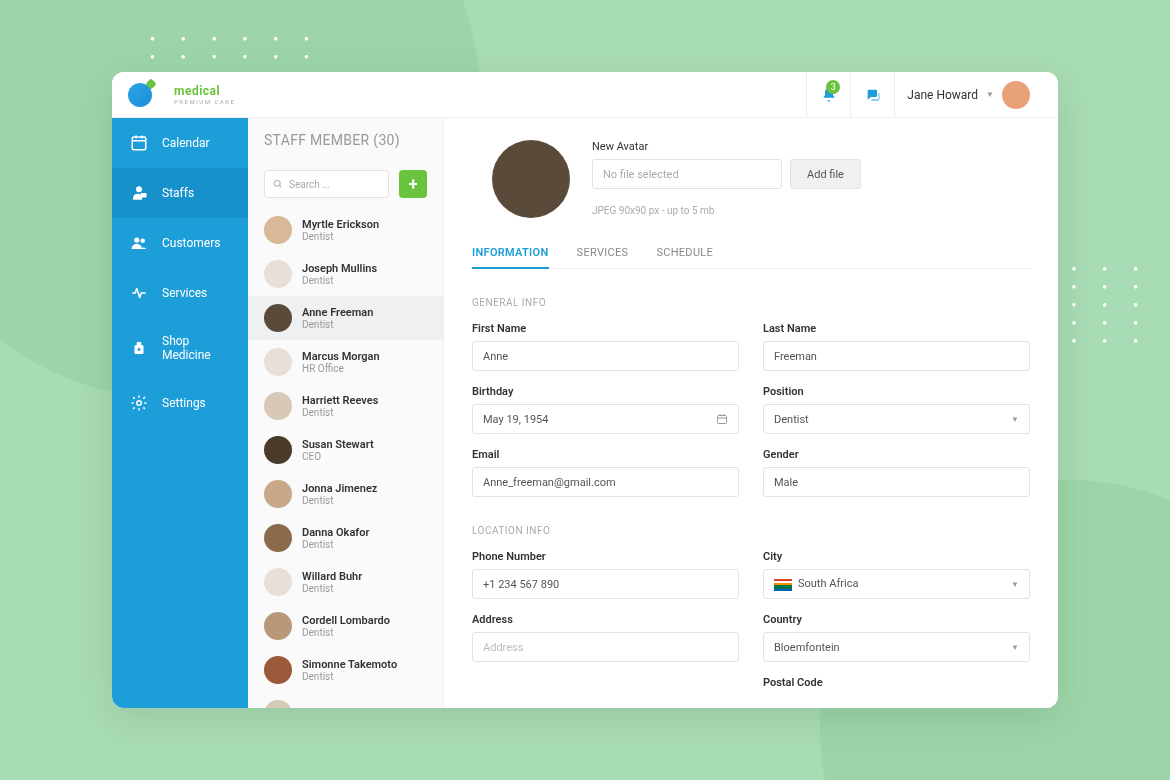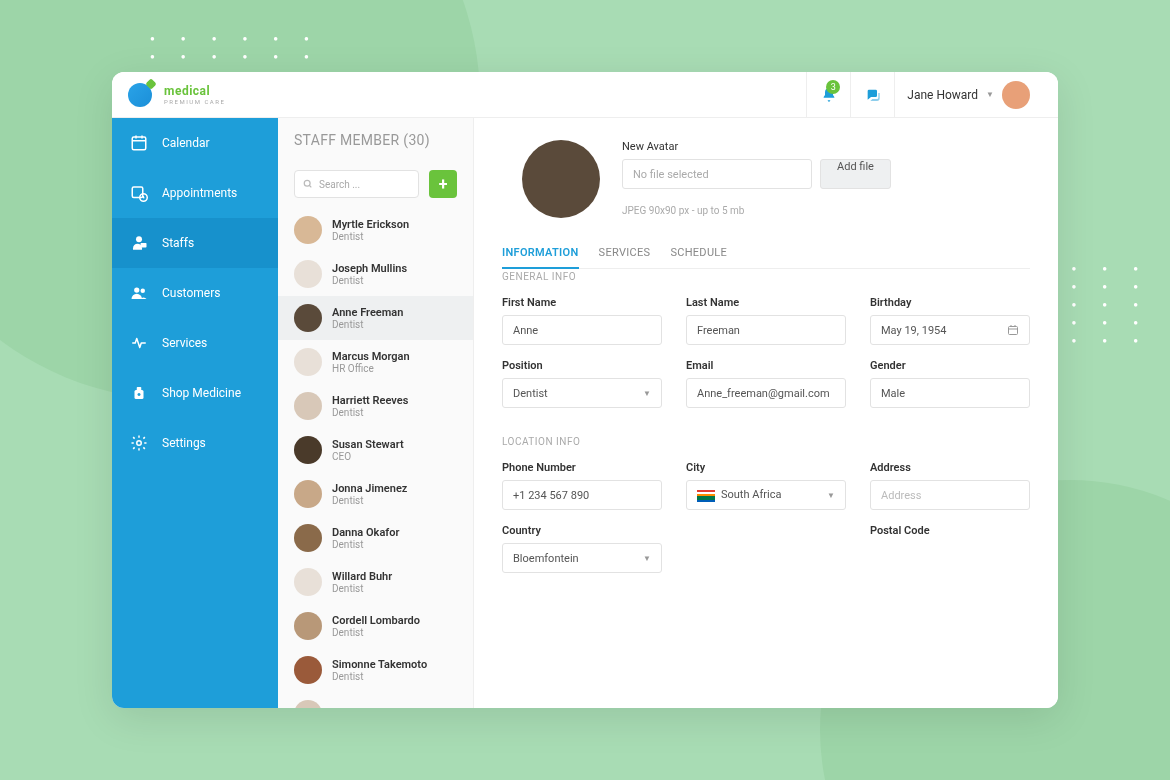--- a/index.html
+++ b/index.html
@@ -1,32 +1,32 @@
 <!DOCTYPE html>
 <html><head>
 <meta charset="utf-8">
 <style>
 *{box-sizing:border-box;margin:0;padding:0;font-family:-apple-system,BlinkMacSystemFont,"Segoe UI",Roboto,Arial,sans-serif}
 body{background:#a8dcb4;width:1170px;height:780px;overflow:hidden;position:relative}
 .bgshape{position:absolute;background:#9dd5a8;border-radius:50%}
 .dots{position:absolute;color:#fff;font-size:8px;letter-spacing:12px;line-height:18px}
 .window{position:absolute;left:112px;top:72px;width:946px;height:636px;background:#fff;border-radius:12px;box-shadow:0 10px 40px rgba(0,0,0,0.1);overflow:hidden;display:flex;flex-direction:column}
 .topbar{height:46px;border-bottom:1px solid #eee;display:flex;align-items:center;padding:0 16px;background:#fff}
-.logo{display:flex;align-items:center;gap:12px}
+.logo{display:flex;align-items:center;gap:22px}
 .logomark{width:24px;height:24px;border-radius:50%;background:linear-gradient(135deg,#2aa3e8,#1b8fd8);position:relative}
 .logomark::after{content:"";position:absolute;top:-3px;right:-3px;width:8px;height:8px;background:#6ac33c;border-radius:2px;transform:rotate(45deg)}
 .logotext{font-size:12px;font-weight:700;color:#6ac33c;letter-spacing:.5px}
 .logosub{font-size:6px;color:#aaa;letter-spacing:1.5px}
 .topright{margin-left:auto;display:flex;align-items:center;height:100%}
 .iconcell{width:44px;height:100%;border-left:1px solid #eee;display:flex;align-items:center;justify-content:center;position:relative}
 .badge{position:absolute;top:8px;right:10px;background:#6ac33c;color:#fff;font-size:9px;width:14px;height:14px;border-radius:50%;display:flex;align-items:center;justify-content:center}
 .user{border-left:1px solid #eee;height:100%;display:flex;align-items:center;padding:0 12px;gap:8px;font-size:12px;color:#333}
 .avatar{width:28px;height:28px;border-radius:50%;background:#e8a078}
 .body{flex:1;display:flex;min-height:0}
-.sidebar{width:166px;background:#1e9ed9;color:#fff;display:flex;flex-direction:column}
+.sidebar{width:136px;background:#1e9ed9;color:#fff;display:flex;flex-direction:column}
 .navitem{display:flex;align-items:center;gap:14px;padding:16px 18px;font-size:12px;cursor:pointer}
 .navitem.active{background:#1791cc}
 .navicon{width:18px;height:18px;display:flex;align-items:center;justify-content:center;font-size:16px}
 .stafflist{width:196px;background:#fafafa;border-right:1px solid #eee;display:flex;flex-direction:column;min-height:0}
 .listhead{padding:14px 16px 10px;font-size:14px;color:#999;letter-spacing:.3px}
 .searchrow{display:flex;gap:10px;padding:12px 16px 10px}
 .searchbox{flex:1;height:28px;border:1px solid #e2e2e2;border-radius:4px;display:flex;align-items:center;padding:0 8px;gap:6px;font-size:10px;color:#aaa;background:#fff}
 .addbtn{width:28px;height:28px;background:#6ac33c;border-radius:4px;color:#fff;display:flex;align-items:center;justify-content:center;font-size:16px;font-weight:700}
 .staffitems{flex:1;overflow-y:auto}
 .staffitem{display:flex;align-items:center;gap:10px;padding:8px 16px;cursor:pointer}
@@ -34,27 +34,27 @@
 .sava{width:28px;height:28px;border-radius:50%;flex-shrink:0}
 .sname{font-size:11px;color:#333;font-weight:600}
 .srole{font-size:10px;color:#999}
 .main{flex:1;padding:22px 28px;overflow-y:auto;background:#fff}
 .avatarrow{display:flex;gap:22px;align-items:flex-start;margin-bottom:20px;margin-left:20px}
 .bigava{width:78px;height:78px;border-radius:50%;background:#5a4a3a;flex-shrink:0}
 .avaform{flex:1}
 .smalllabel{font-size:11px;font-weight:400;color:#333;margin-bottom:6px}
 .filerow{display:flex;gap:8px;align-items:center}
 .filebox{flex:1;height:30px;border:1px solid #e2e2e2;border-radius:3px;display:flex;align-items:center;padding:0 10px;font-size:11px;color:#aaa;max-width:190px}
-.addfile{height:30px;padding:0 16px;background:#eef0f1;border:1px solid #e2e2e2;border-radius:3px;font-size:11px;color:#555;display:flex;}
+.addfile{height:30px;padding:0 16px;background:#eef0f1;border:1px solid #e2e2e2;border-radius:3px;font-size:11px;color:#555;display:flex;align-items:center}
 .hint{font-size:10px;color:#aaa;margin-top:16px}
-.tabs{display:flex;gap:20px;border-bottom:1px solid #eee;margin-bottom:2px}
+.tabs{display:flex;gap:28px;border-bottom:1px solid #eee;margin-bottom:28px}
 .tab{font-size:11px;color:#888;padding:8px 0;letter-spacing:.3px}
 .tab.active{color:#1e9ed9;border-bottom:2px solid #1e9ed9;margin-bottom:-1px;font-weight:600}
 .sectitle{font-size:10px;color:#aaa;letter-spacing:.5px;margin-bottom:14px}
-.formgrid{display:grid;grid-template-columns:1fr 1fr 1fr;gap:14px 24px;margin-bottom:28px}
+.formgrid{display:grid;grid-template-columns:1fr 1fr;gap:14px 24px;margin-bottom:28px}
 .field label{font-size:11px;color:#333;font-weight:600;display:block;margin-bottom:6px}
 .input{width:100%;height:30px;border:1px solid #e2e2e2;border-radius:3px;font-size:11px;color:#555;padding:0 10px;display:flex;align-items:center;justify-content:space-between;background:#fff}
 .input.placeholder{color:#bbb}
 svg{display:block}
 .flag{width:18px;height:12px;display:inline-block;background:linear-gradient(to bottom,#e03c31 0 16.6%,#fff 16.6% 33.3%,#ff8c00 33.3% 50%,#007749 50% 83.3%,#005eb8 83.3% 100%);margin-right:6px;vertical-align:middle}
 </style>
 </head>
 <body>
 
 <div class="bgshape" style="width:600px;height:600px;left:-120px;top:-200px"></div>
@@ -97,30 +97,20 @@
         <div class="navitem">
           <span class="navicon">
             <svg width="18" height="18" viewBox="0 0 24 24" fill="#fff">
               <rect x="3" y="4" width="18" height="17" rx="2" fill="none" stroke="#fff" stroke-width="2"></rect>
               <line x1="3" y1="9" x2="21" y2="9" stroke="#fff" stroke-width="2"></line>
               <line x1="8" y1="2" x2="8" y2="6" stroke="#fff" stroke-width="2"></line>
               <line x1="16" y1="2" x2="16" y2="6" stroke="#fff" stroke-width="2"></line>
             </svg>
           </span>
           <span>Calendar</span>
-        </div>
-        <div class="navitem">
-          <span class="navicon">
-            <svg width="18" height="18" viewBox="0 0 24 24" fill="#fff">
-              <rect x="3" y="4" width="14" height="14" rx="2" fill="none" stroke="#fff" stroke-width="2"></rect>
-              <circle cx="18" cy="18" r="5" fill="none" stroke="#fff" stroke-width="2"></circle>
-              <path d="M18 16v2l1 1" stroke="#fff" stroke-width="1.5" fill="none"></path>
-            </svg>
-          </span>
-          <span>Appointments</span>
         </div>
         <div class="navitem active">
           <span class="navicon">
             <svg width="18" height="18" viewBox="0 0 24 24" fill="#fff">
               <circle cx="12" cy="7" r="4"></circle>
               <path d="M4 21v-2a6 6 0 0112 0v2z"></path>
               <rect x="14" y="12" width="8" height="6" rx="1" fill="#fff"></rect>
             </svg>
           </span>
           <span>Staffs</span>

